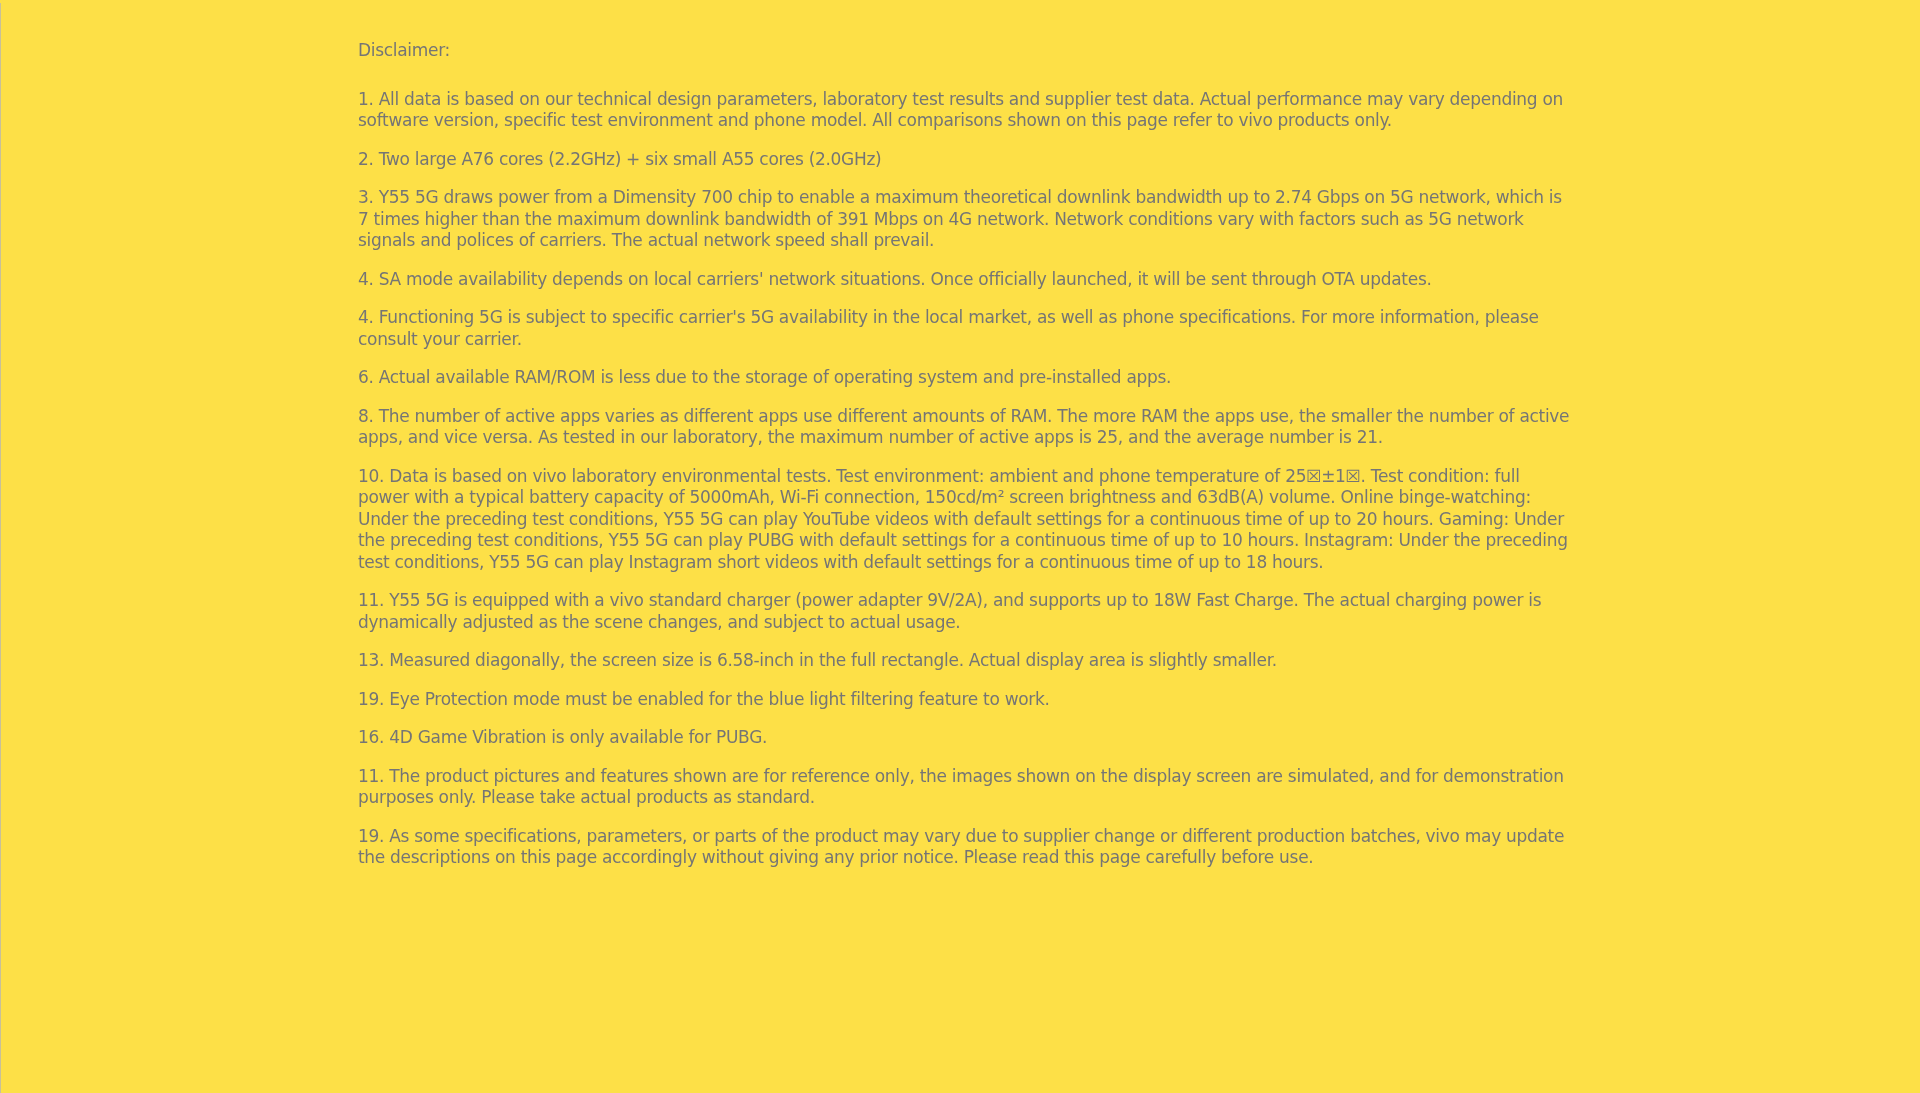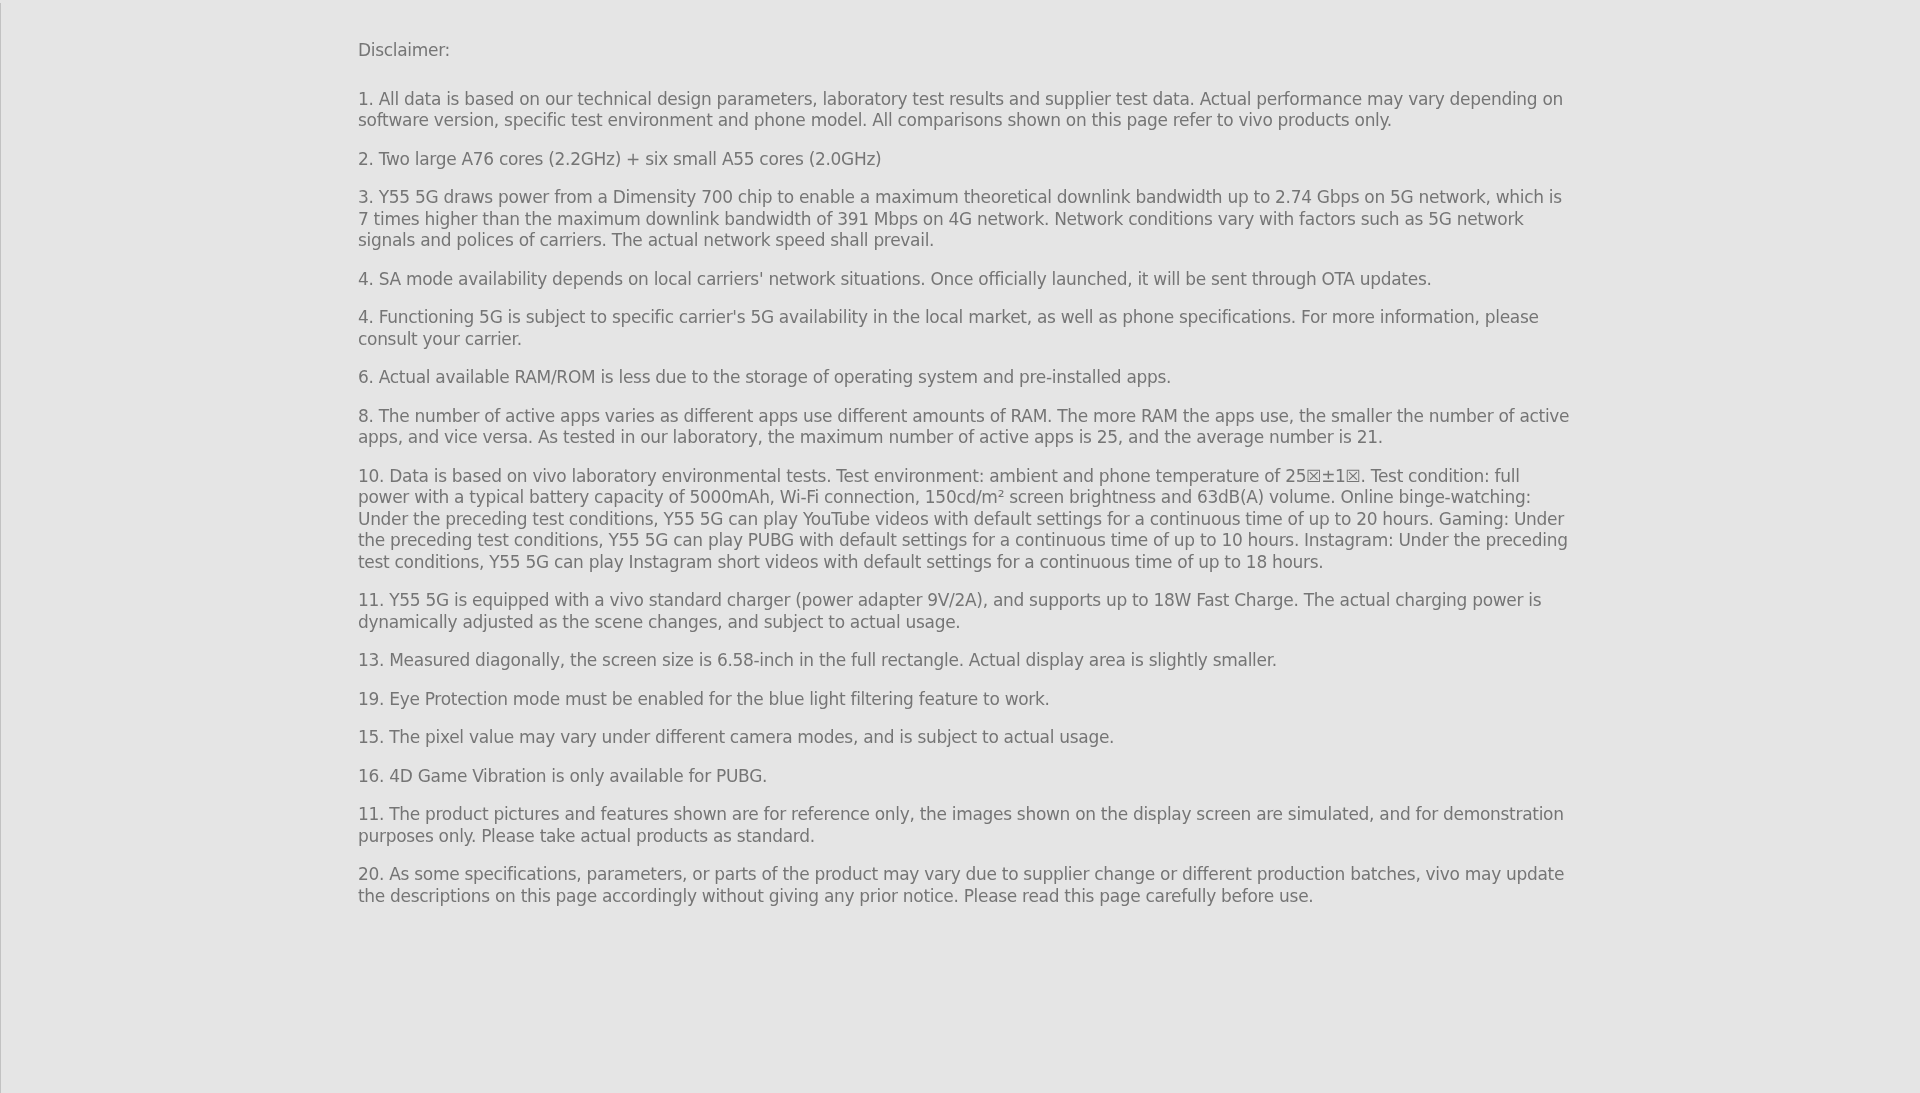--- a/index.html
+++ b/index.html
@@ -7,21 +7,21 @@
     padding: 0;
     width: 1920px;
     height: 1093px;
     background: #000000;
     overflow: hidden;
   }
   .page {
     position: relative;
     width: 1920px;
     height: 1093px;
-    background: #e5e5e5;
+    background: #fde047;
     font-family: "DejaVu Sans", "Liberation Sans", sans-serif;
   }
   .edge-line {
     position: absolute;
     left: 0;
     top: 3px;
     bottom: 0;
     width: 1px;
     background: #b5b5b5;
     opacity: 0.75;
@@ -55,18 +55,17 @@
     <p class="item">2. Two large A76 cores (2.2GHz) + six small A55 cores (2.0GHz)</p>
     <p class="item">3. Y55 5G draws power from a Dimensity 700 chip to enable a maximum theoretical downlink bandwidth up to 2.74 Gbps on 5G network, which is 7 times higher than the maximum downlink bandwidth of 391 Mbps on 4G network. Network conditions vary with factors such as 5G network signals and polices of carriers. The actual network speed shall prevail.</p>
     <p class="item">4. SA mode availability depends on local carriers' network situations. Once officially launched, it will be sent through OTA updates.</p>
     <p class="item">4. Functioning 5G is subject to specific carrier's 5G availability in the local market, as well as phone specifications. For more information, please consult your carrier.</p>
     <p class="item">6. Actual available RAM/ROM is less due to the storage of operating system and pre-installed apps.</p>
     <p class="item">8. The number of active apps varies as different apps use different amounts of RAM. The more RAM the apps use, the smaller the number of active apps, and vice versa. As tested in our laboratory, the maximum number of active apps is 25, and the average number is 21.</p>
     <p class="item">10. Data is based on vivo laboratory environmental tests. Test environment: ambient and phone temperature of 25☒±1☒. Test condition: full power with a typical battery capacity of 5000mAh, Wi-Fi connection, 150cd/m² screen brightness and 63dB(A) volume. Online binge-watching: Under the preceding test conditions, Y55 5G can play YouTube videos with default settings for a continuous time of up to 20 hours. Gaming: Under the preceding test conditions, Y55 5G can play PUBG with default settings for a continuous time of up to 10 hours. Instagram: Under the preceding test conditions, Y55 5G can play Instagram short videos with default settings for a continuous time of up to 18 hours.</p>
     <p class="item">11. Y55 5G is equipped with a vivo standard charger (power adapter 9V/2A), and supports up to 18W Fast Charge. The actual charging power is dynamically adjusted as the scene changes, and subject to actual usage.</p>
     <p class="item">13. Measured diagonally, the screen size is 6.58-inch in the full rectangle. Actual display area is slightly smaller.</p>
     <p class="item">19. Eye Protection mode must be enabled for the blue light filtering feature to work.</p>
-    <p class="item">15. The pixel value may vary under different camera modes, and is subject to actual usage.</p>
     <p class="item">16. 4D Game Vibration is only available for PUBG.</p>
     <p class="item">11. The product pictures and features shown are for reference only, the images shown on the display screen are simulated, and for demonstration purposes only. Please take actual products as standard.</p>
-    <p class="item">20. As some specifications, parameters, or parts of the product may vary due to supplier change or different production batches, vivo may update the descriptions on this page accordingly without giving any prior notice. Please read this page carefully before use.</p>
+    <p class="item">19. As some specifications, parameters, or parts of the product may vary due to supplier change or different production batches, vivo may update the descriptions on this page accordingly without giving any prior notice. Please read this page carefully before use.</p>
   </main>
 </div>
 
 </body></html>

